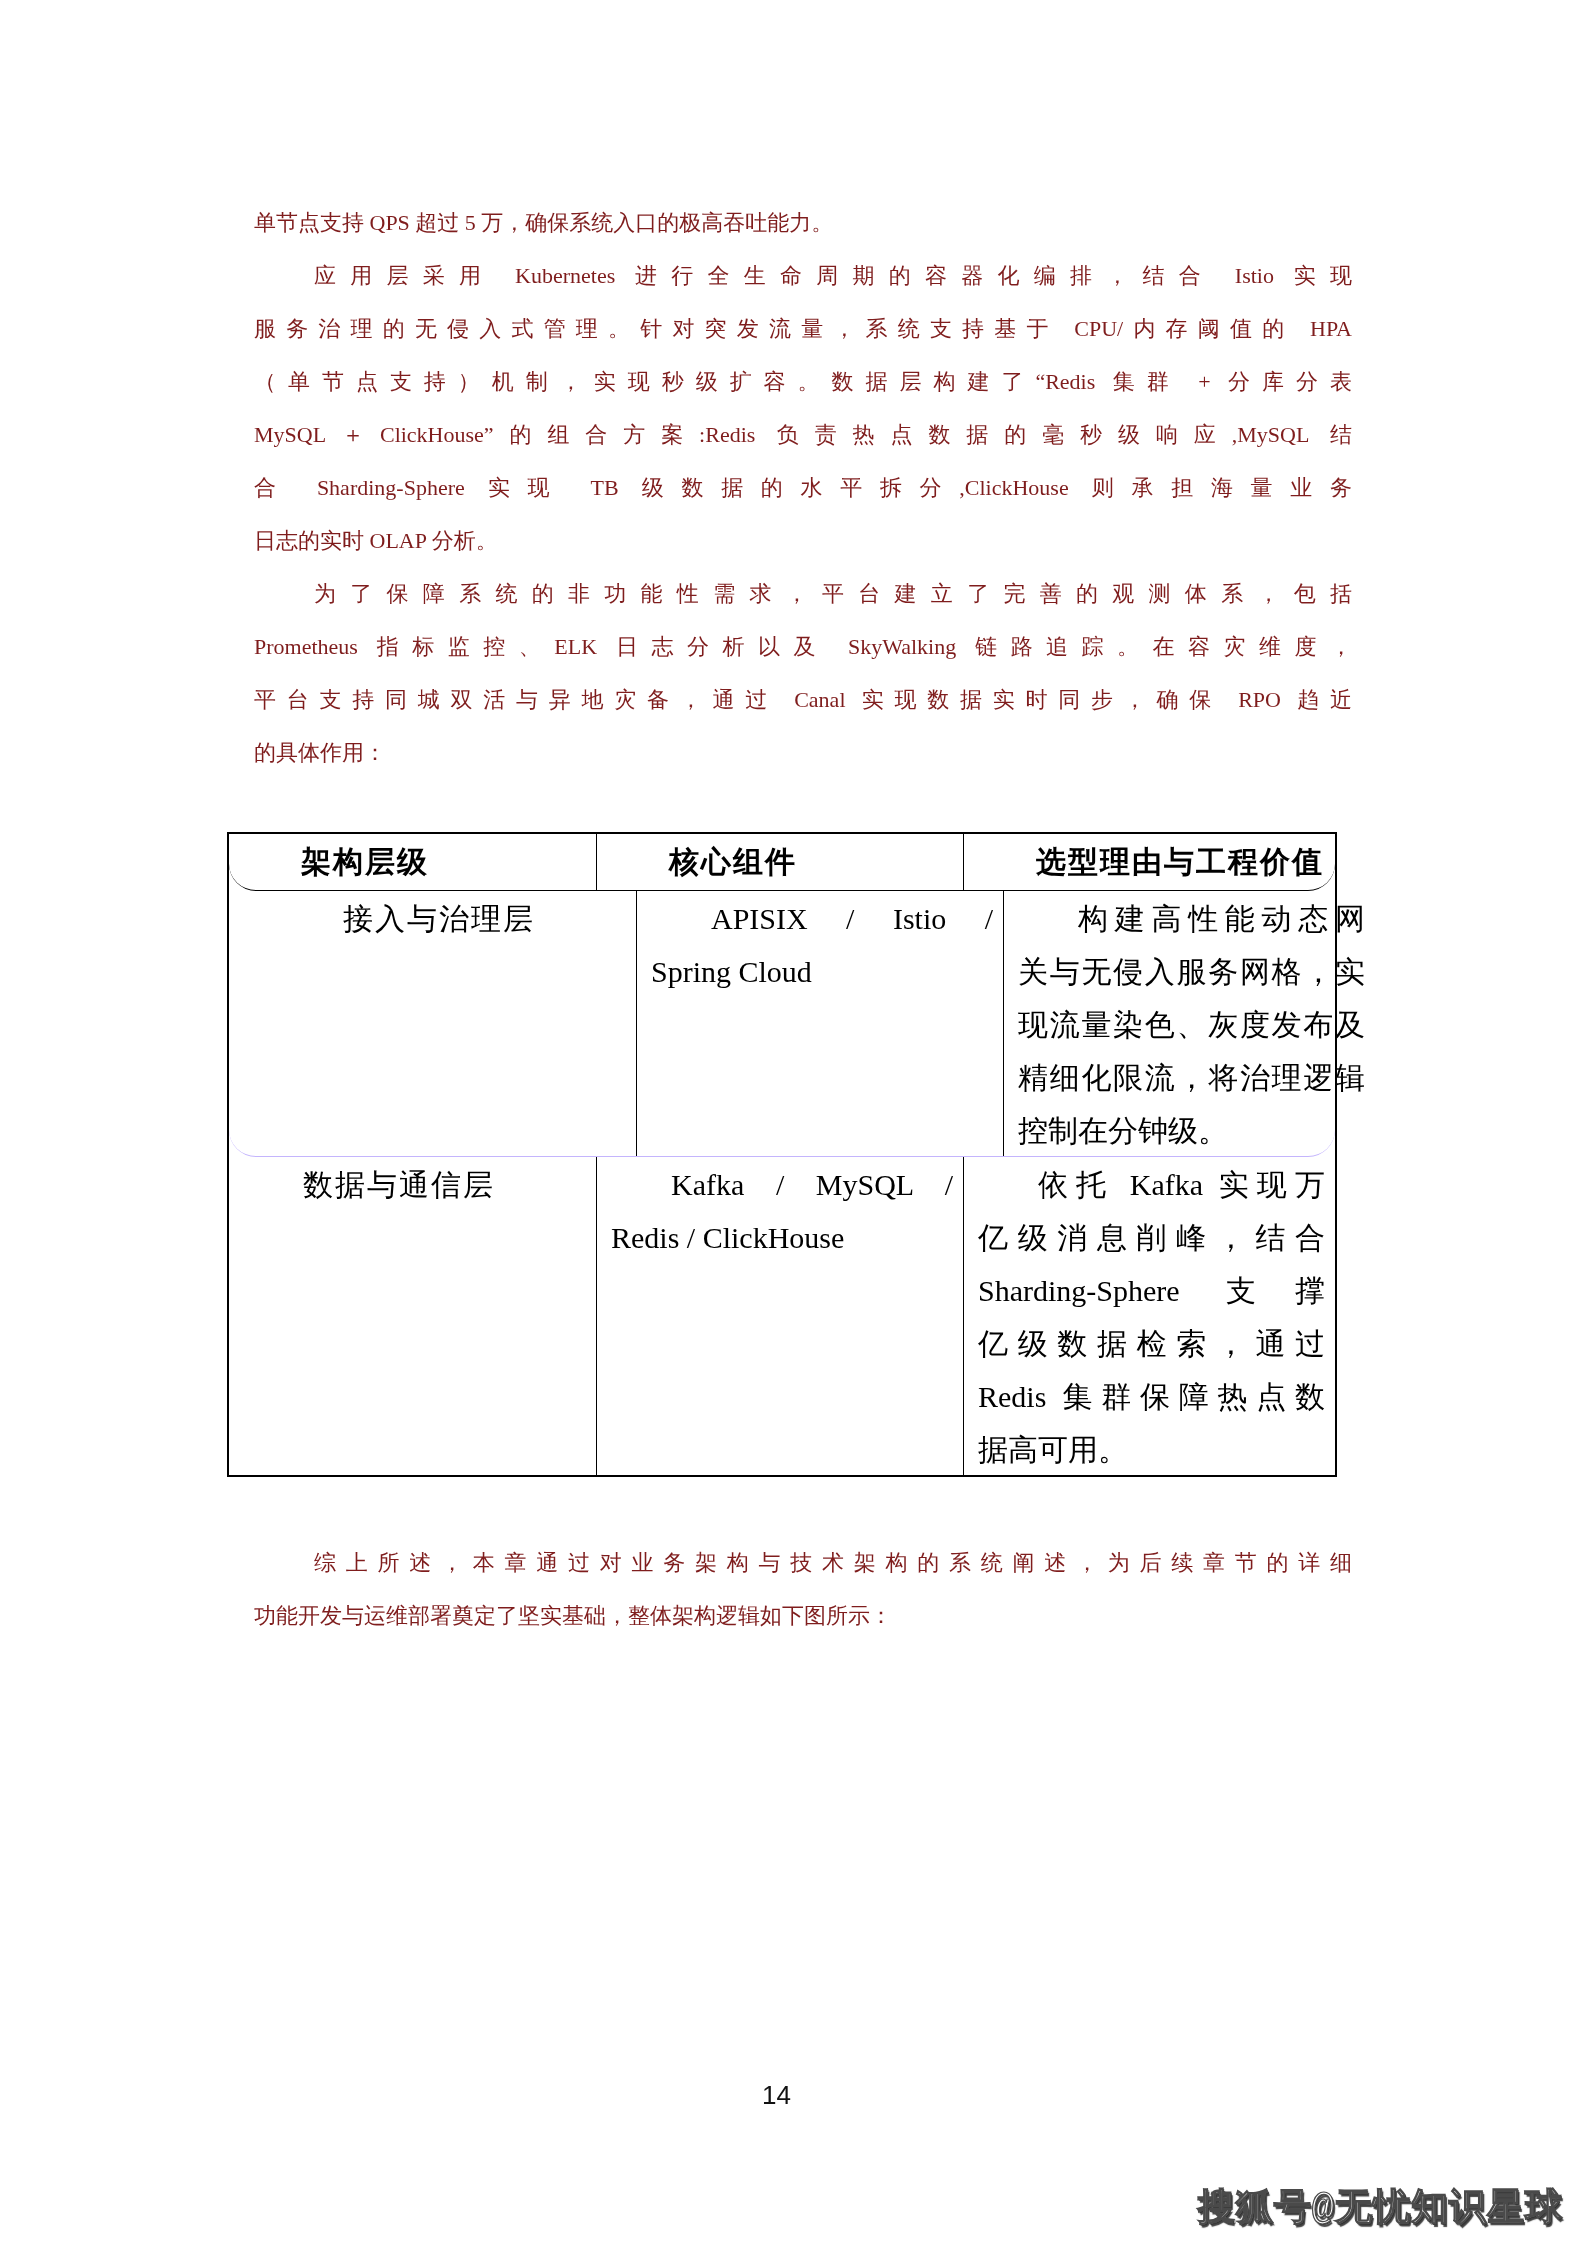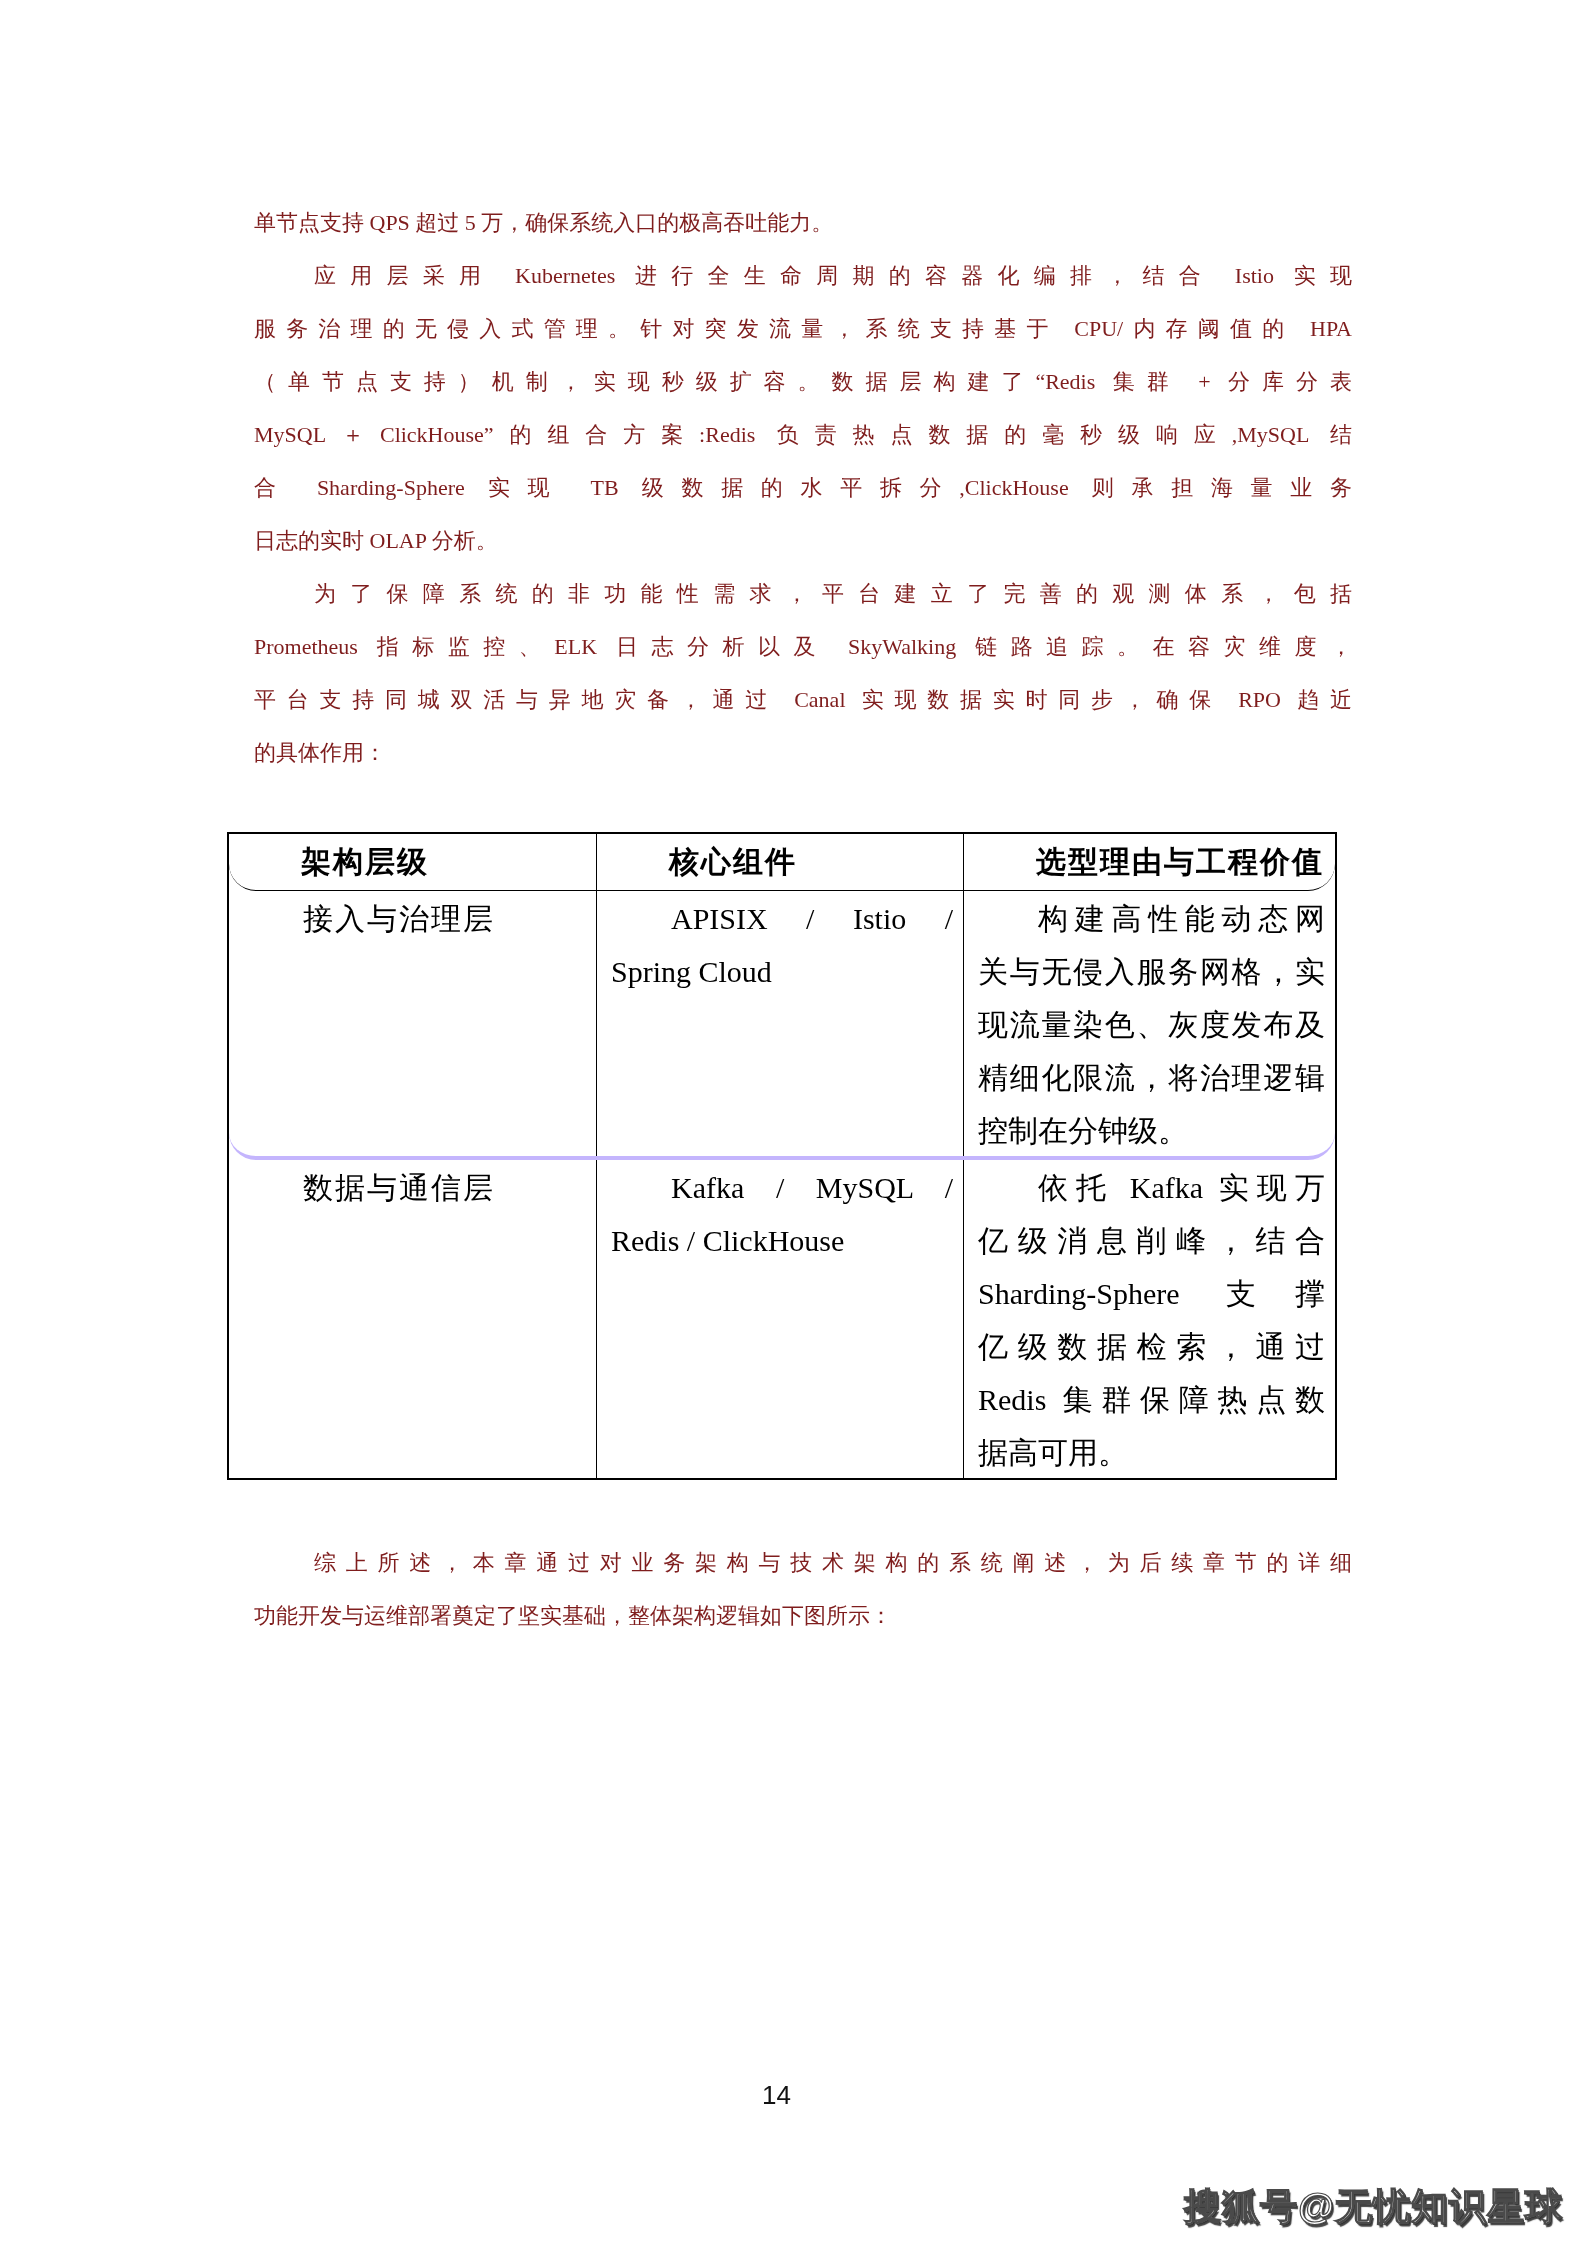--- a/index.html
+++ b/index.html
@@ -43,21 +43,21 @@
     border: 2px solid #000;
     box-sizing: border-box;
     background: #fff;
   }
   .trow {
     display: grid;
     grid-template-columns: 367px 367px 372px;
     border-radius: 27px;
   }
   .thead { height: 56px; border-bottom: 1px solid #000; }
-  .r1    { height: 265px; border-bottom: 4px solid #c4b5fd; }
+  .r1    { height: 265px; border-bottom: 1px solid #c4b5fd; padding-left: 40px; }
   .r2    { height: 318px; }
   .tc {
     box-sizing: border-box;
     border-left: 1px solid #000;
     padding: 1px 10px 0 14px;
     overflow: hidden;
   }
   .tc:first-child { border-left: none; }
   .th-line {
     font-size: 30px;
@@ -84,21 +84,21 @@
     width: 130px;
     height: 32px;
     font-family: "Liberation Sans", "DejaVu Sans", sans-serif;
     font-size: 26px;
     color: #111;
   }
   .watermark {
     position: absolute;
     top: 2182px;
     right: 24px;
-    font-family: Liberation Sans, sans-serif;
+    font-family: Liberation Mono, monospace;
     font-size: 37px;
     font-weight: bold;
     letter-spacing: 1px;
     color: #ffffff;
     -webkit-text-stroke: 1.2px #4a4a4a;
     text-shadow: 2px 3px 1px rgba(45,45,45,0.9), 1px 1px 0 #3a3a3a;
     white-space: nowrap;
   }
 </style>
 </head>

